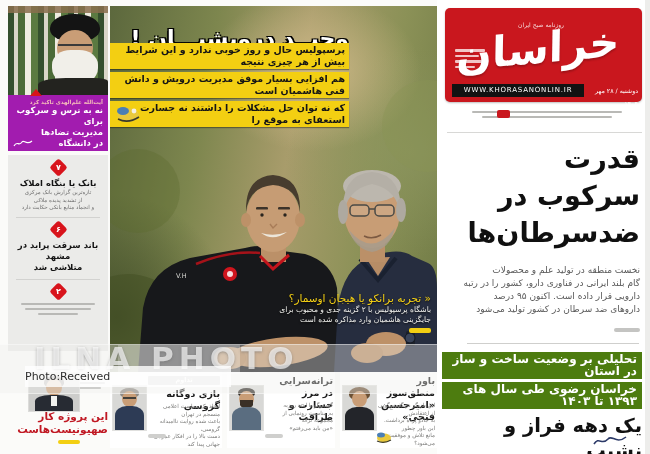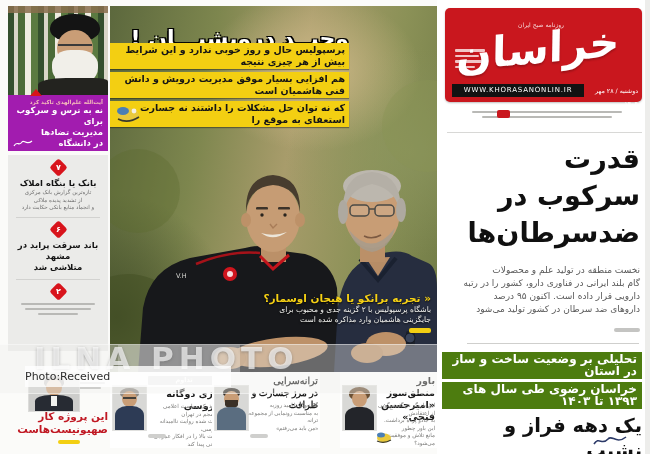--- a/index.html
+++ b/index.html
@@ -35,21 +35,21 @@
       radial-gradient(ellipse 180px 150px at 92% 40%,rgba(140,150,95,.75),rgba(140,150,95,0) 70%),
       radial-gradient(ellipse 160px 170px at 2% 85%,rgba(62,74,38,.85),rgba(62,74,38,0) 72%),
       linear-gradient(100deg,#5c683d 0%,#7d864e 28%,#a89c6b 52%,#8b9157 76%,#6f7a45 100%);}
   .photo svg{position:absolute;left:0;top:0;}
   .top-headline{right:88px;top:20px;color:#fff;font-size:22px;font-weight:bold;letter-spacing:1px;
     text-shadow:-1.5px -1.5px 0 #000,1.5px -1.5px 0 #000,-1.5px 1.5px 0 #000,1.5px 1.5px 0 #000,0 3px 3px rgba(0,0,0,.45);}
   .deck{right:88px;top:35px;width:250px;}
   .deck .dline{display:inline-block;background:#f3cf12;color:#151515;font-size:9.5px;font-weight:bold;
     line-height:12px;padding:1px 4px;margin:1.5px 0;box-shadow:0 1px 1px rgba(0,0,0,.35);}
   .quote{right:6px;top:286px;width:230px;}
-  .q-title{color:#f6d114;font-size:10.5px;font-weight:bold;text-shadow:0 1px 2px rgba(0,0,0,.8);line-height:13px;}
+  .q-title{color:#f6d114;font-size:10.5px;font-weight:normal;text-shadow:0 1px 2px rgba(0,0,0,.8);line-height:13px;}
   .q-line{color:#f2f2ee;font-size:7.5px;line-height:10px;text-shadow:0 1px 2px rgba(0,0,0,.8);}
   
   .wm-band{left:0;top:344px;width:437px;height:48px;background:rgba(240,240,237,.38);
     border-top:1px solid rgba(255,255,255,.45);border-bottom:1px solid rgba(255,255,255,.45);z-index:6;}
   .wm-glow{left:118px;top:345px;width:122px;height:29px;background:rgba(255,255,255,.28);z-index:6;}
   .wm-big{left:34px;top:340px;z-index:7;font-size:31px;font-weight:bold;letter-spacing:5px;
     color:rgba(255,255,255,.66);text-shadow:0 1px 3px rgba(105,105,105,.55);}
   .wm-bar{left:25px;top:366px;width:206px;height:21px;background:rgba(255,255,255,.8);z-index:7;
     color:#2e2e2e;font-size:11px;line-height:21px;box-sizing:border-box;}
   
@@ -287,21 +287,21 @@
     </div>
     <div class="abs rtl ctitle" style="right:2px;top:16px;width:72px;padding-left:16px;">بازی دوگانه گروسی</div>
     <div class="abs rtl" style="right:2px;top:31px;width:74px;">
       <div class="cbody">اتخاذ یک سیاست اعلامی منسجم در تهران</div>
       <div class="cbody">باعث شده روایت ناامیدانه گروسی،</div>
       <div class="cbody">دست بالا را در افکار عمومی جهانی پیدا کند</div>
     </div>
     <div class="abs chip" style="right:56px;top:62px;width:18px;height:4px;background:#cfcfcd;"></div>
   </div>
 
-  <div class="abs card" style="left:212px;width:108px;font-family:Liberation Serif, serif;">
+  <div class="abs card" style="left:227px;width:108px;">
     <div class="cphoto">
       <div class="hs-hair" style="left:8px;top:2px;width:17px;height:9px;background:#2f2a25;"></div>
       <div class="hs-face" style="left:9px;top:5px;width:15px;height:16px;"></div>
       <div class="abs" style="left:10px;top:14px;width:13px;height:8px;background:#3a3027;border-radius:0 0 45% 45%;"></div>
       <div class="hs-torso" style="left:2px;top:21px;width:29px;height:23px;background:#5a6d80;"></div>
     </div>
     <div class="abs rtl" style="right:2px;top:3px;width:68px;">
       <div class="ctitle">ترانه‌سرایی</div>
       <div class="ctitle">در مرز جسارت و ظرافت</div>
     </div>

